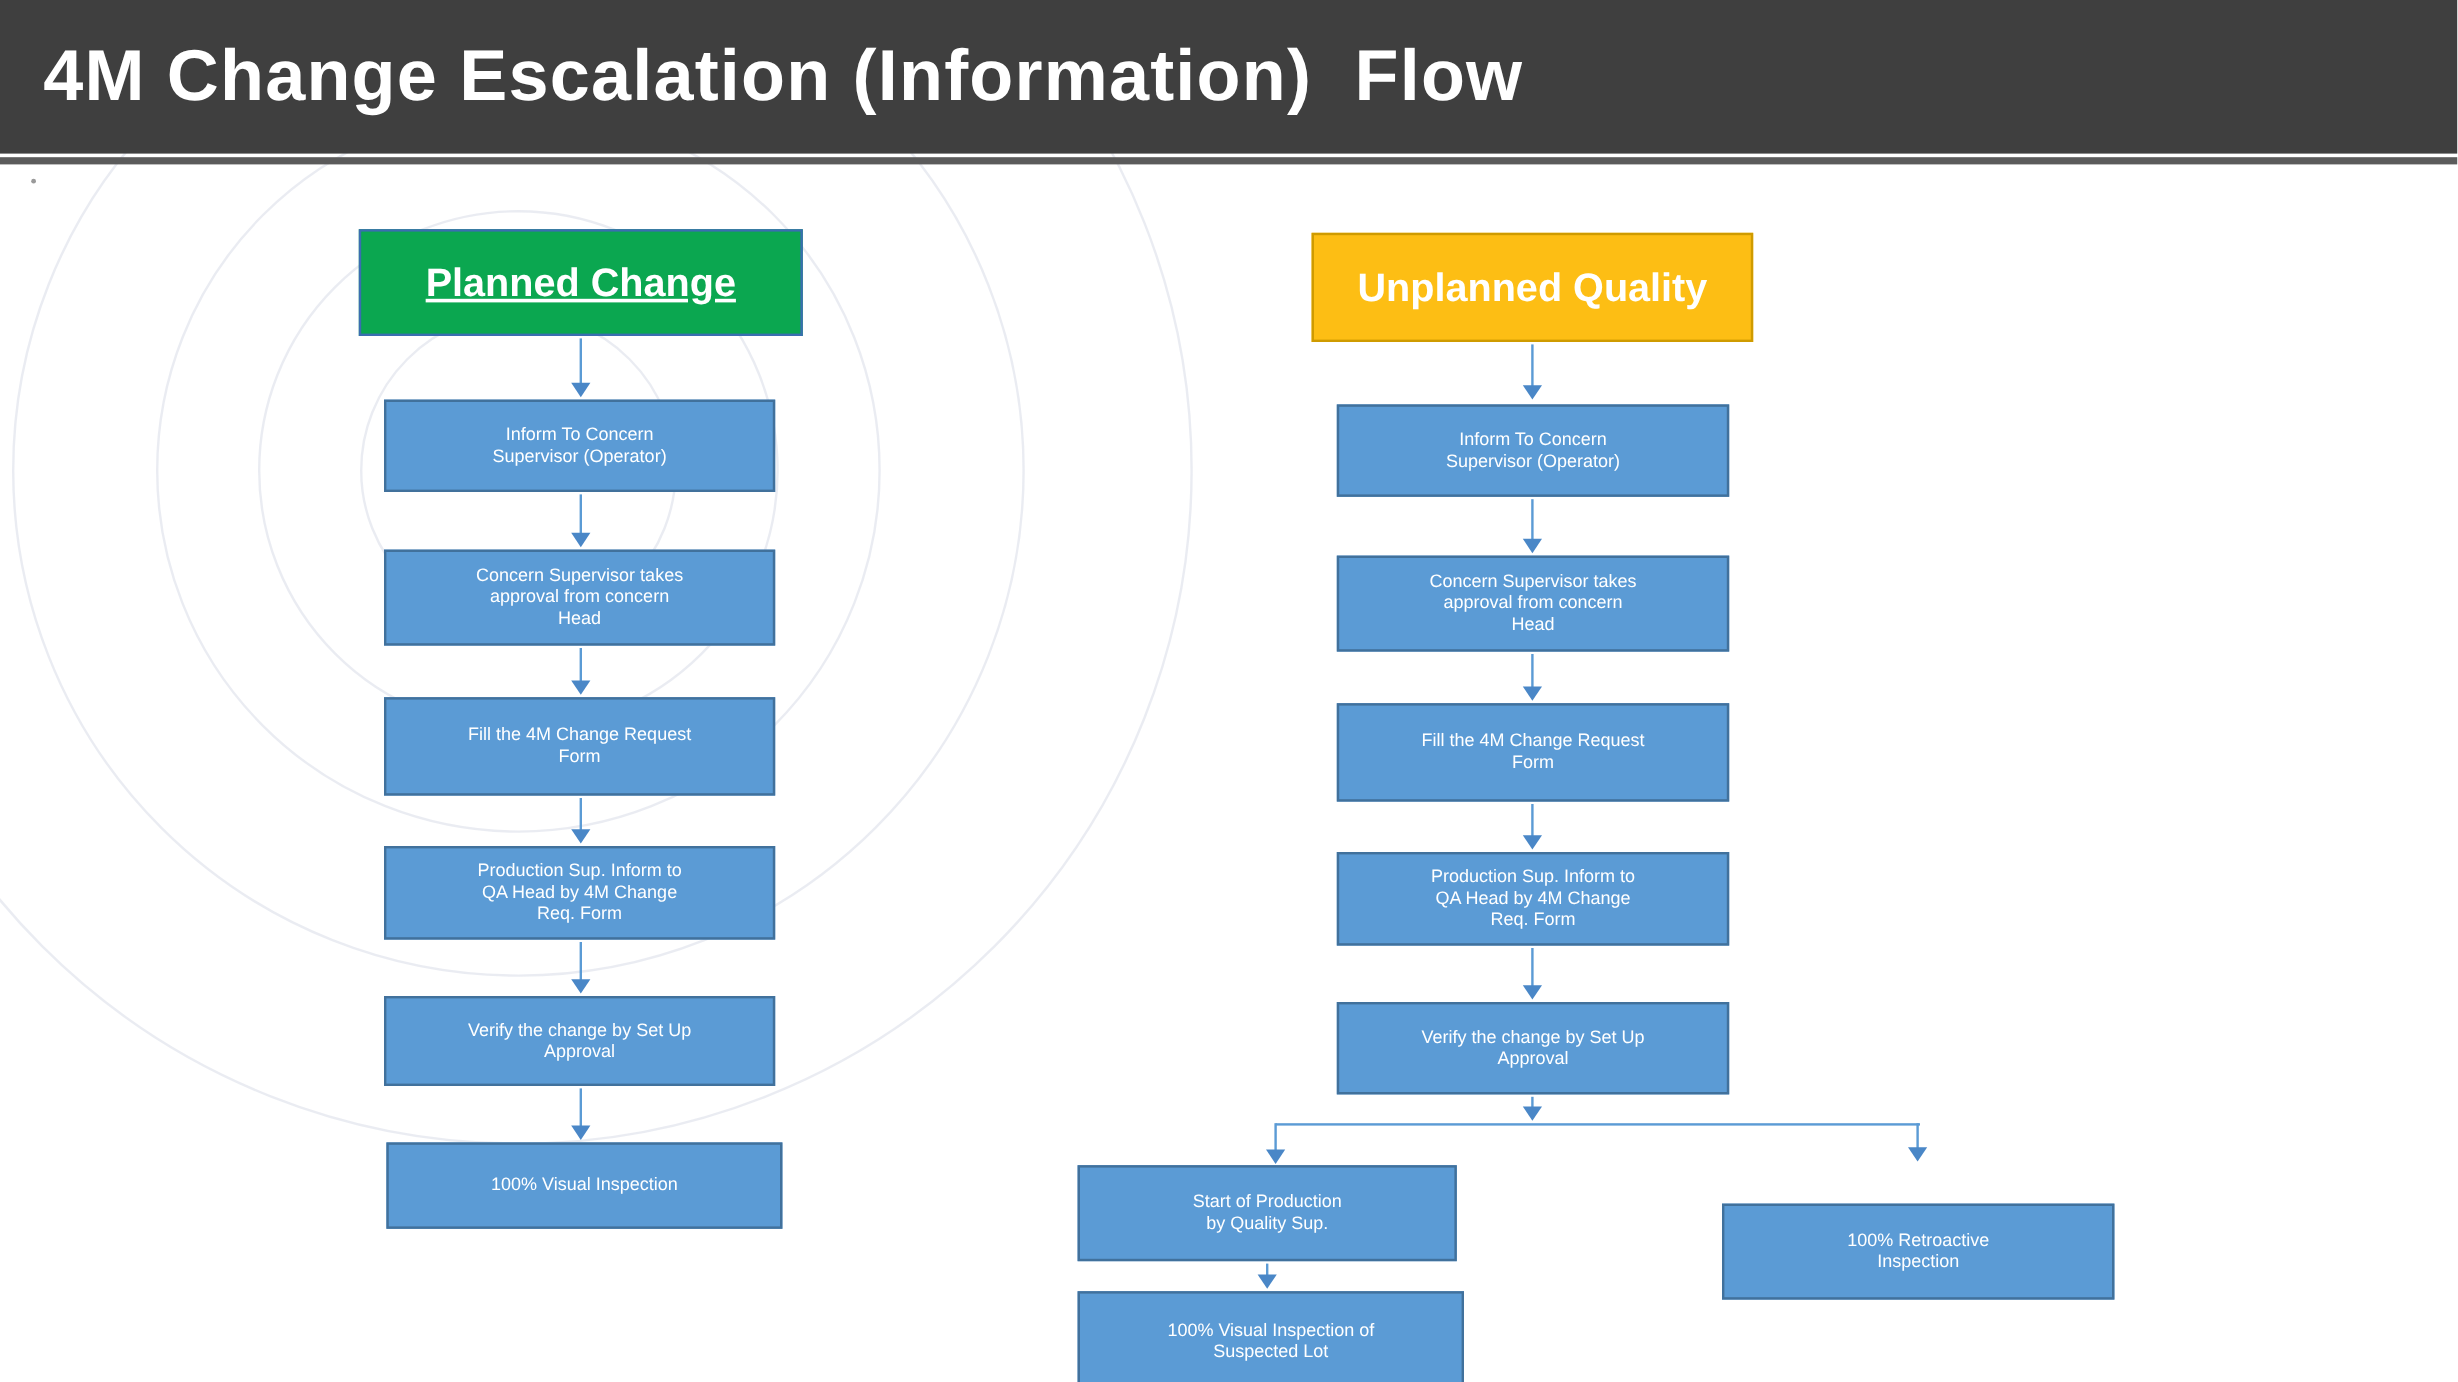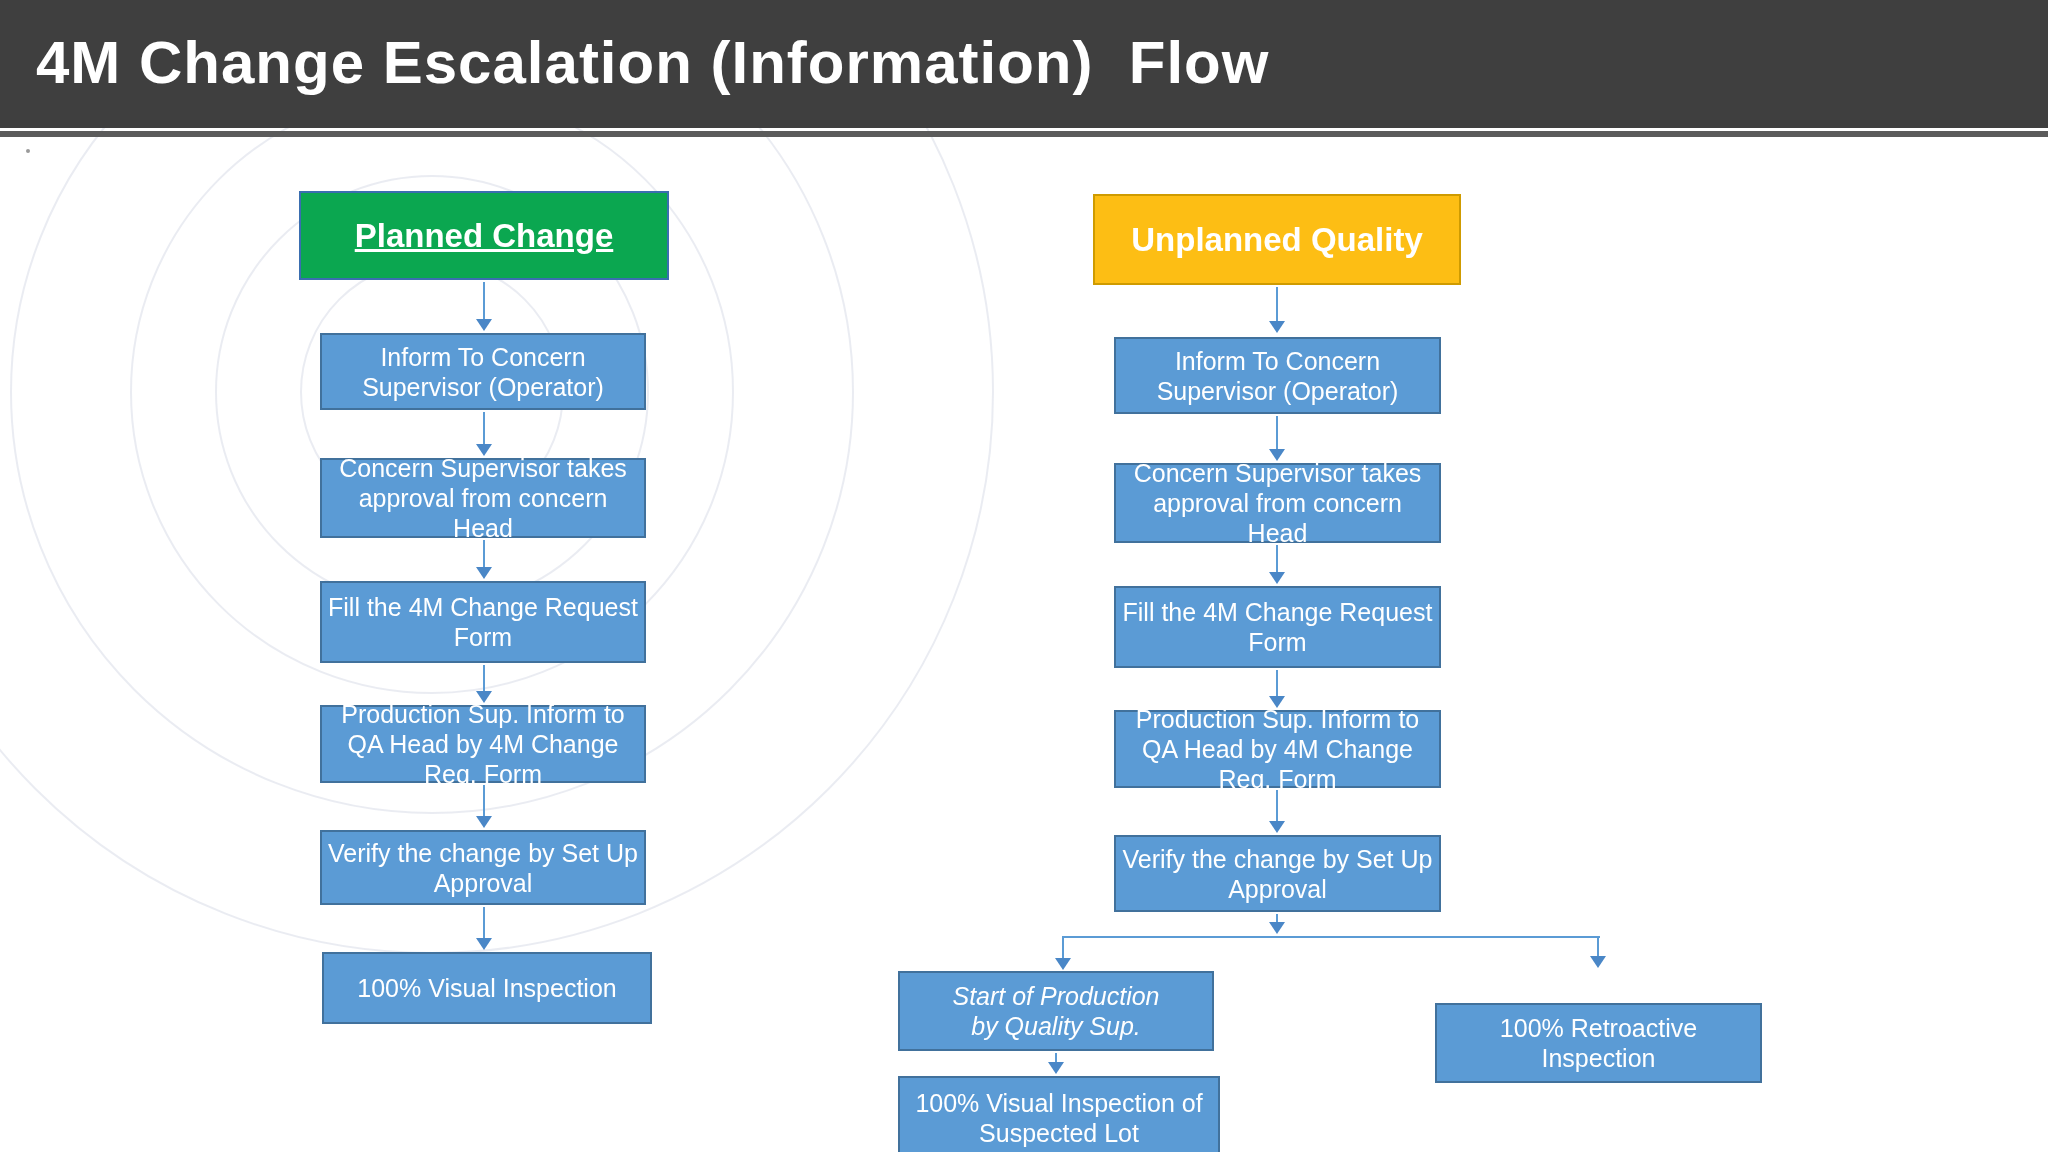--- a/index.html
+++ b/index.html
@@ -35,21 +35,21 @@
   .fbox {
     position:absolute; display:flex; align-items:center; justify-content:center;
     text-align:center; color:#ffffff; white-space:pre-line; z-index:2;
     box-sizing:border-box;
   }
   .hdr  { font-size:33px; font-weight:bold; }
   .green  { background:var(--planned-green,#0ba750);  border:2px solid var(--planned-border,#3a6eb0); }
   .yellow { background:var(--unplanned-yellow,#fdbe14); border:2px solid var(--unplanned-border,#cf9b00); }
   .blue {
     background:var(--box-blue,#5b9bd5); border:2px solid var(--box-border,#41719c);
-    font-size:25px; line-height:1.2;
+    font-size:15px; line-height:1.2;
   }
   
   .varrow { position:absolute; width:16px; z-index:1; }
   .varrow .shaft { position:absolute; left:7px; top:0; bottom:9px; width:2px; background:var(--arrow-blue,#5b9bd5); }
   .varrow .head  { position:absolute; left:0; bottom:0; width:0; height:0;
                    border-left:8px solid transparent; border-right:8px solid transparent;
                    border-top:12px solid var(--arrow-head,#4a87c7); }
   .hline { position:absolute; height:2px; background:var(--arrow-blue,#5b9bd5); z-index:1; }
 </style>
 </head>
@@ -160,21 +160,21 @@
   <div class="hline" style="left:1063px; top:936px; width:537px;"></div>
   <div class="varrow" style="left:1055px; top:936px; height:34px;">
       <i class="shaft"></i>
       <i class="head"></i>
     </div>
   <div class="varrow" style="left:1590px; top:936px; height:32px;">
       <i class="shaft"></i>
       <i class="head"></i>
     </div>
 
-  <div class="fbox blue" style="left:898px; top:971px; width:316px; height:80px;font-style:italic;">Start of Production
+  <div class="fbox blue" style="left:898px; top:971px; width:316px; height:80px;">Start of Production
 by Quality Sup.</div>
   <div class="fbox blue" style="left:1435px; top:969px; width:327px; height:80px;margin-top:34px;">100% Retroactive
 Inspection</div>
 
   <div class="varrow" style="left:1048px; top:1053px; height:21px;">
       <i class="shaft"></i>
       <i class="head"></i>
     </div>
   <div class="fbox blue" style="left:898px; top:1076px; width:322px; height:84px;">100% Visual Inspection of
 Suspected Lot</div>

